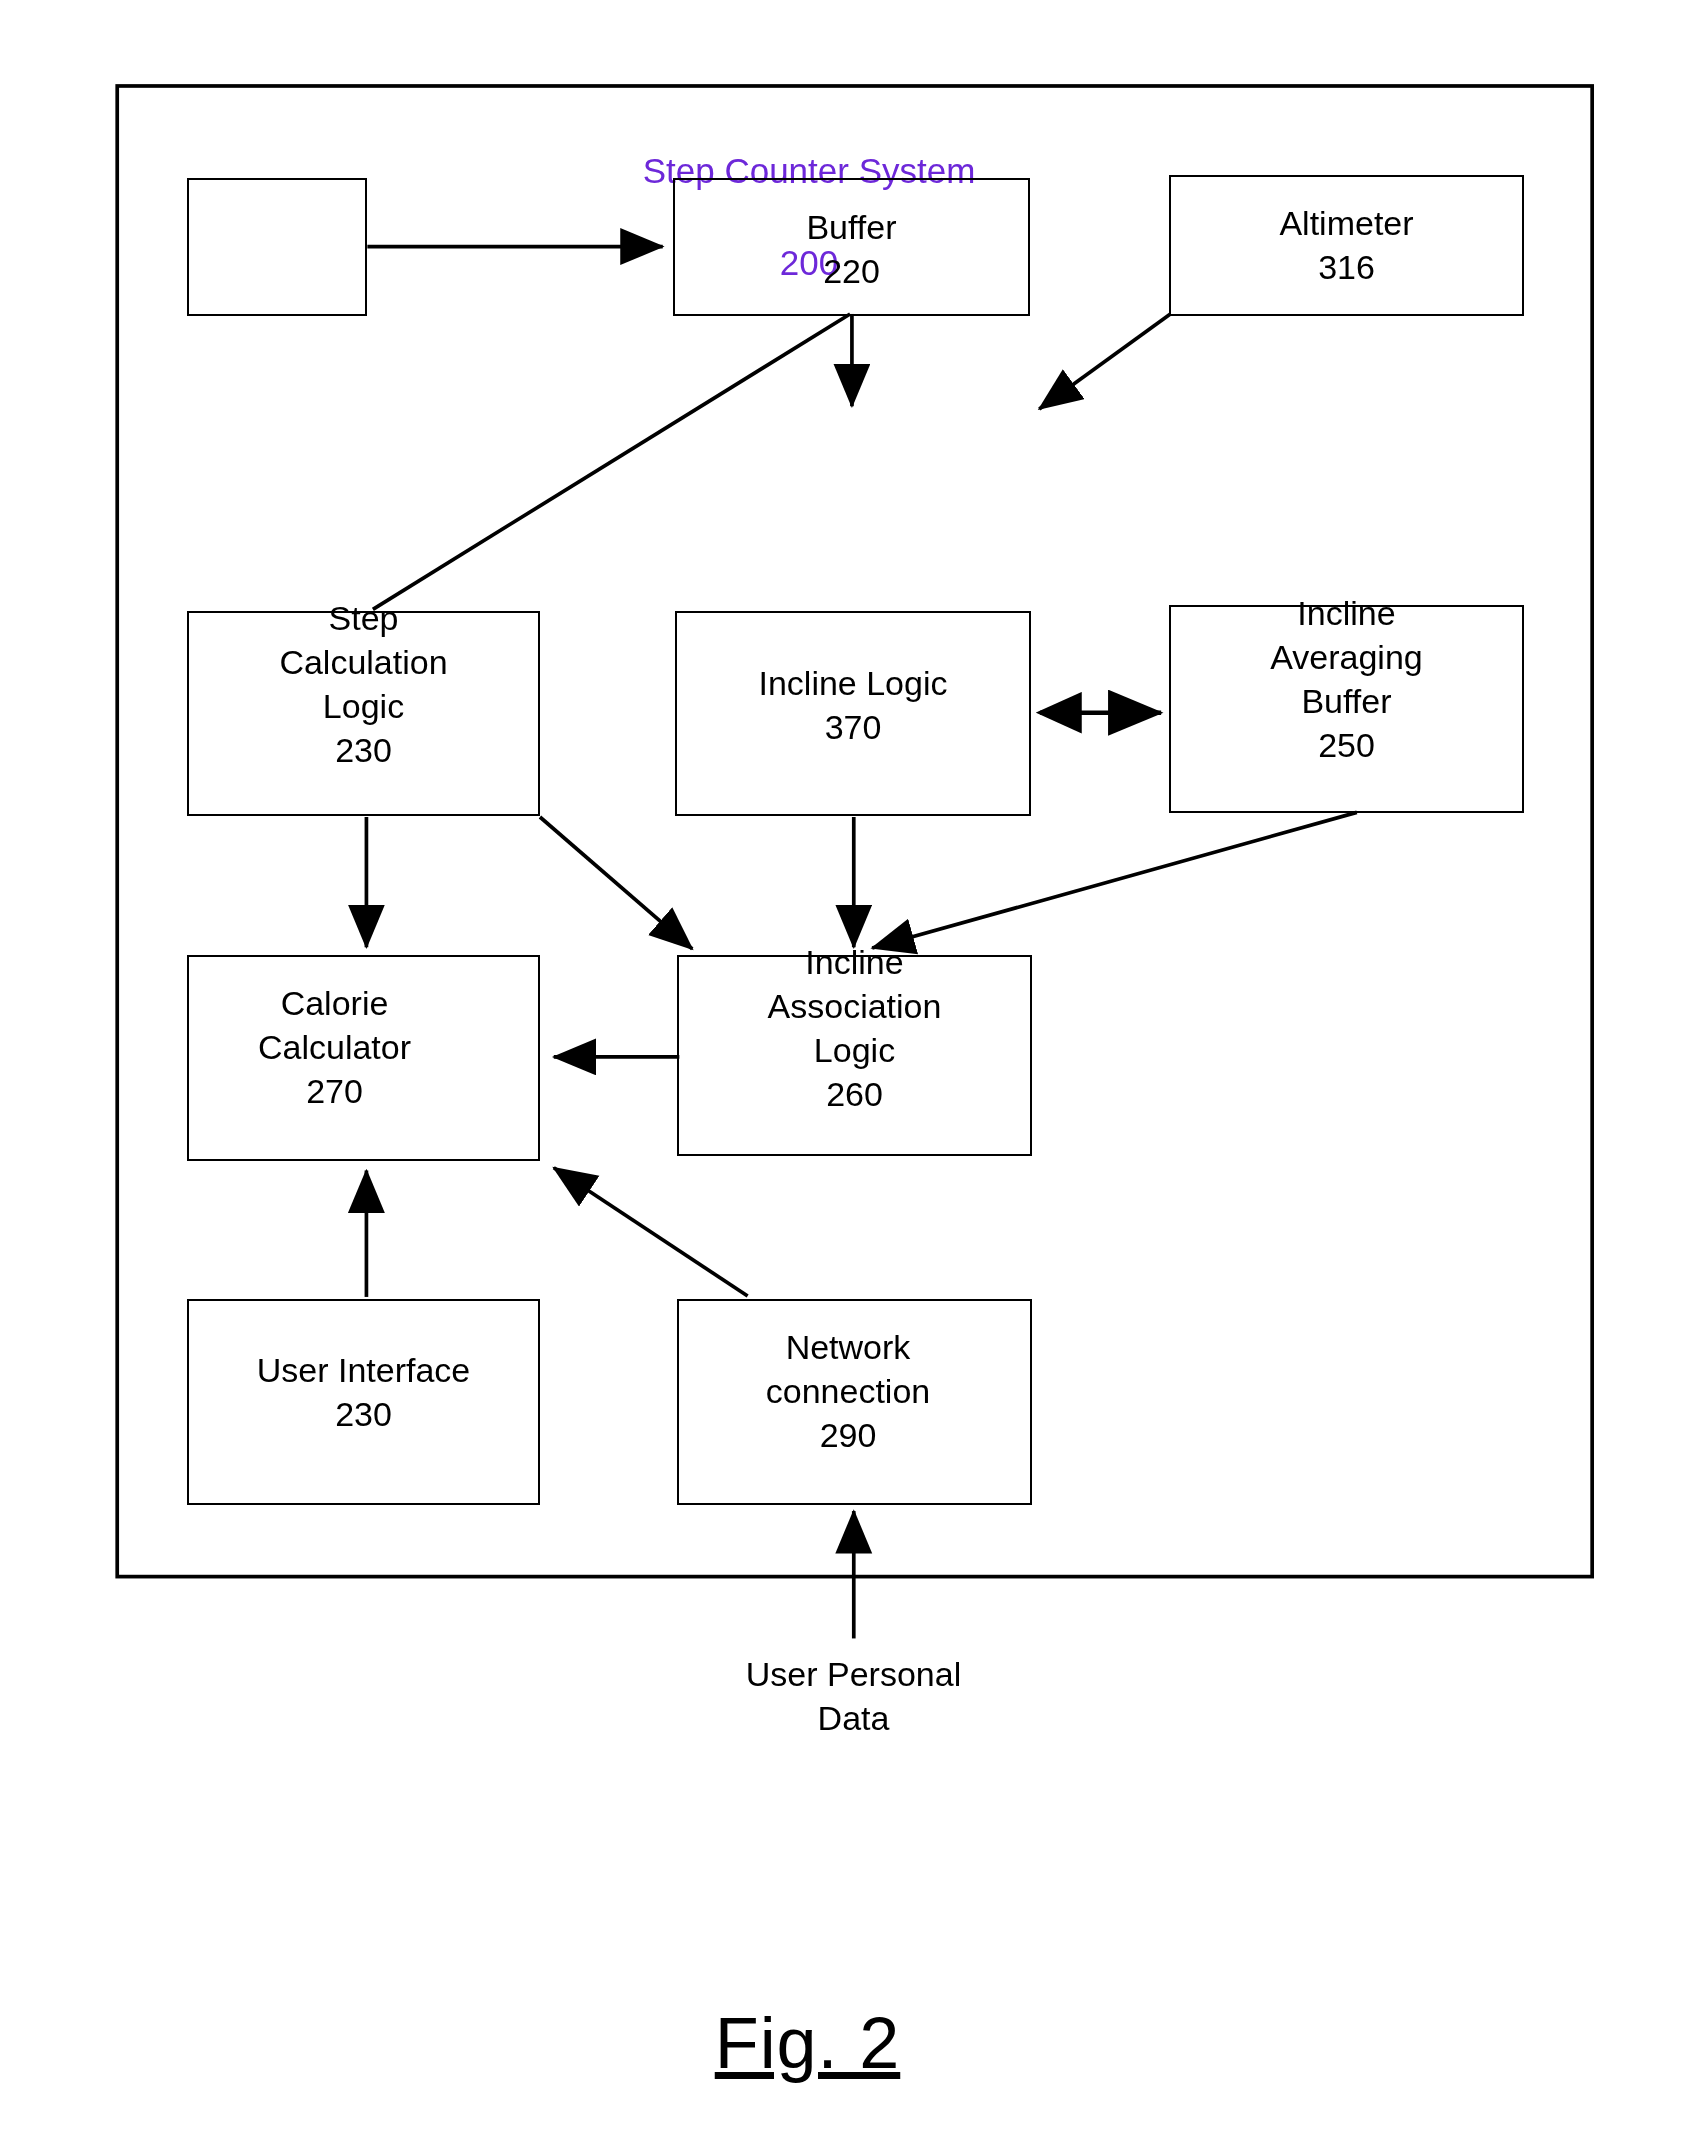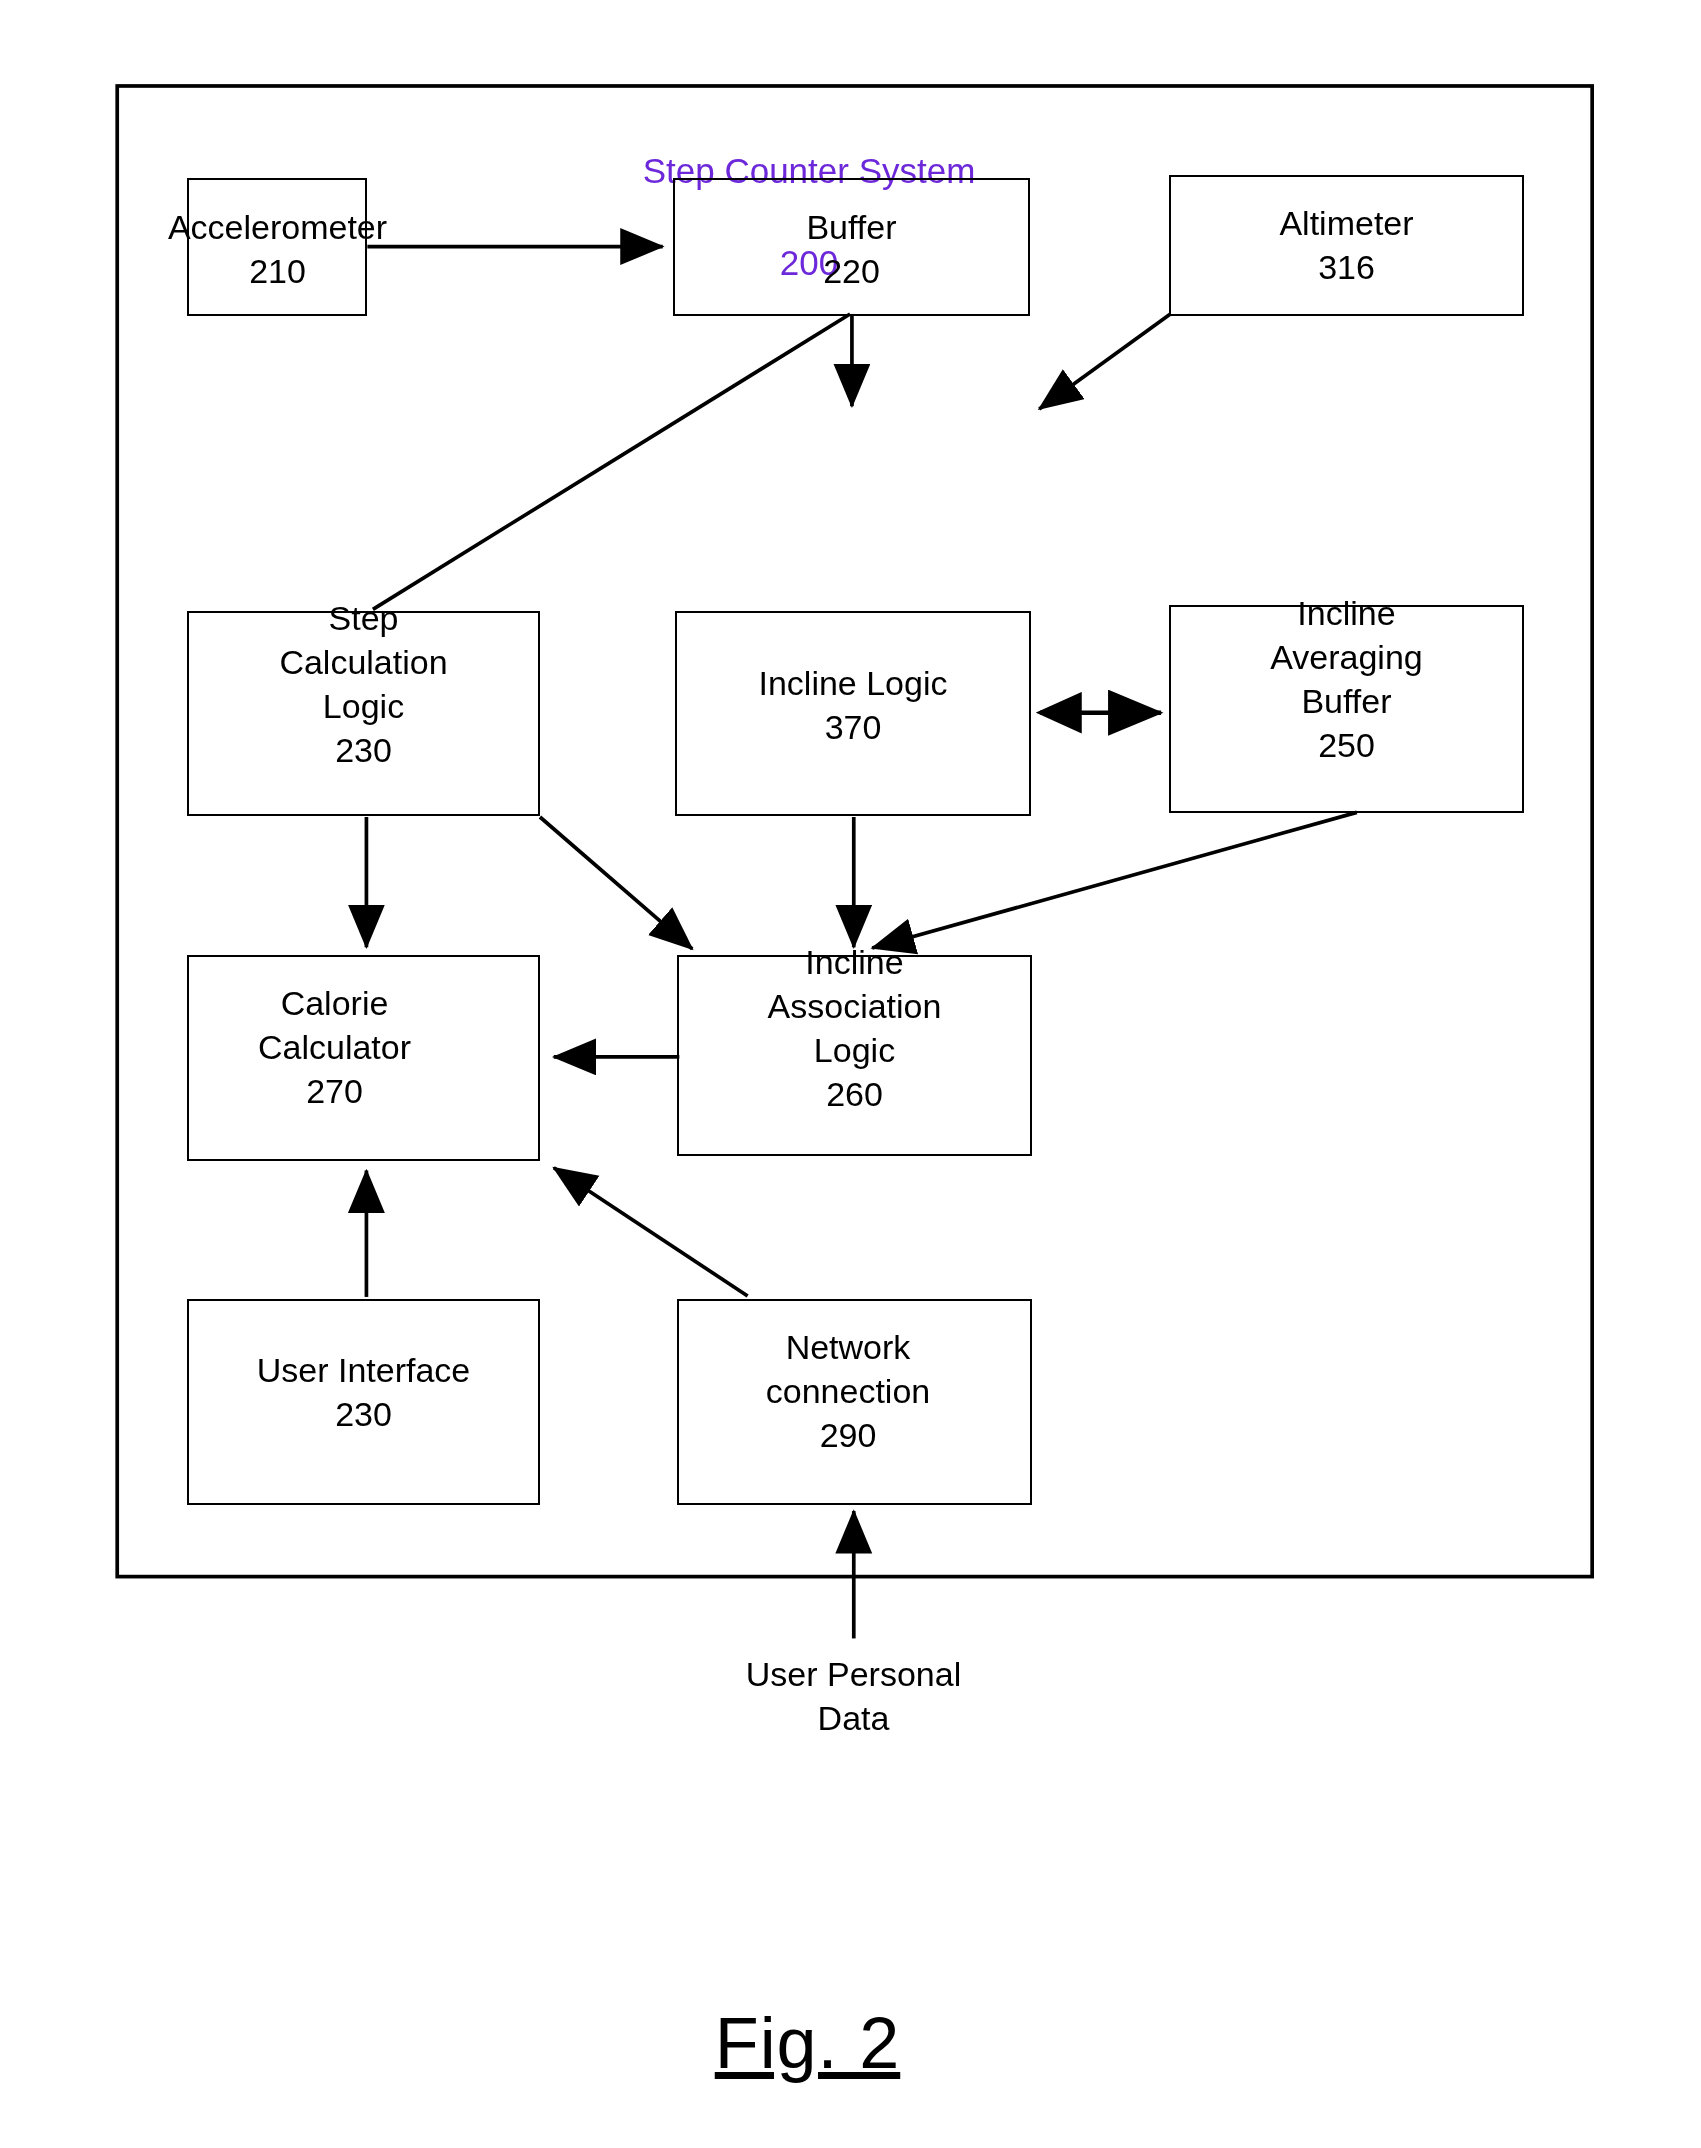--- a/index.html
+++ b/index.html
@@ -116,22 +116,20 @@
 
     <line x1="925" y1="1775" x2="925" y2="1637" stroke="#000" stroke-width="4" marker-end="url(#ah)"></line>
   </svg>
 
   <div class="sys-title" style="left:486px; top:102px; width:646px;">
     <div>Step Counter System</div>
     <div>200</div>
   </div>
 
   <div class="node-box" style="left:187px; top:178px; width:180px; height:138px;"></div>
-  <div class="node-label" style="left:137px; top:205px; width:281px;">Accelerometer
-210</div>
 
   <div class="node-box" style="left:673px; top:178px; width:357px; height:138px;"></div>
   <div class="node-label" style="left:673px; top:205px; width:357px;">Buffer
 220</div>
 
   <div class="node-box" style="left:1169px; top:175px; width:355px; height:141px;"></div>
   <div class="node-label" style="left:1169px; top:201px; width:355px;">Altimeter
 316</div>
 
   <div class="node-box" style="left:187px; top:611px; width:353px; height:205px;"></div>

